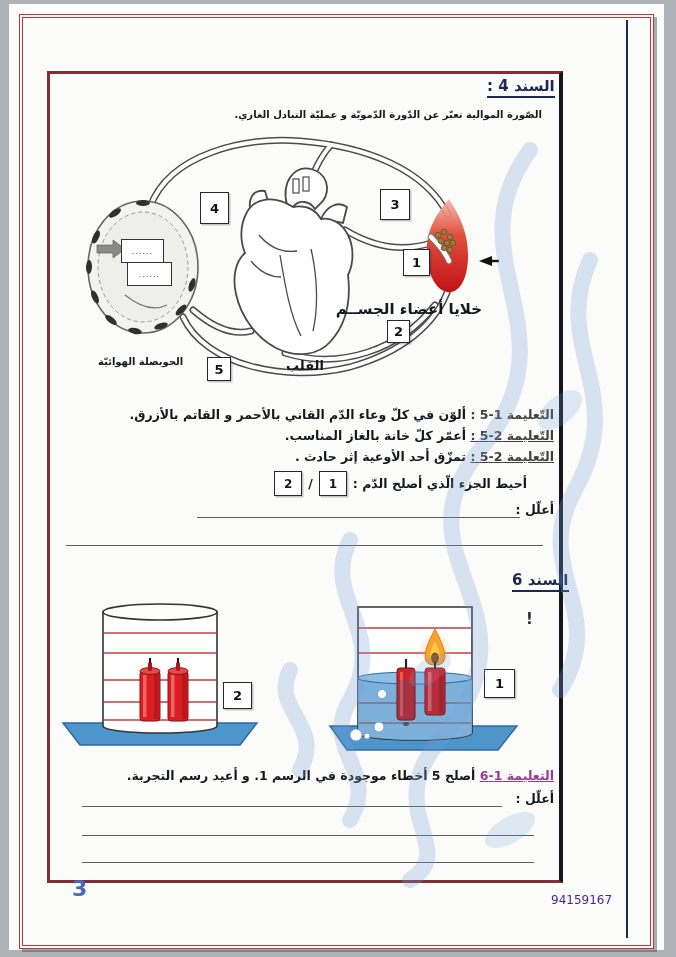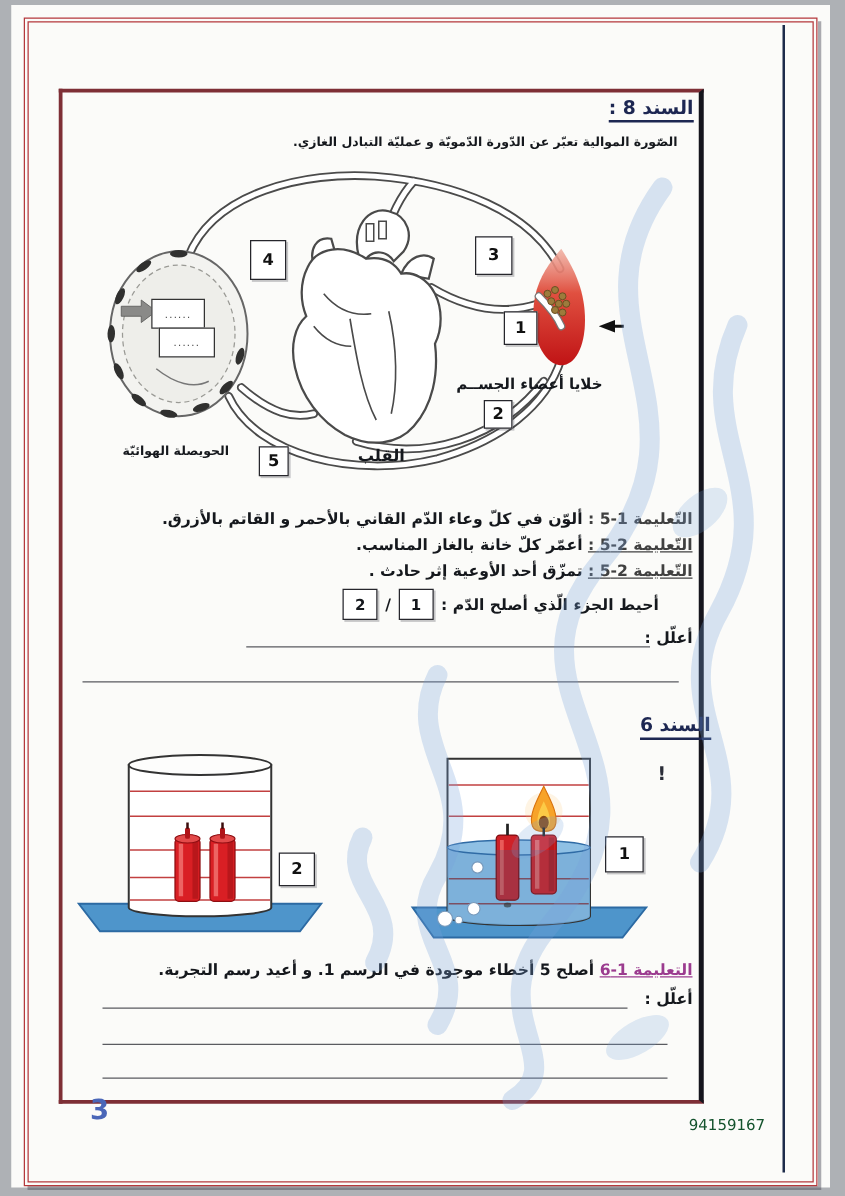--- a/index.html
+++ b/index.html
@@ -43,34 +43,34 @@
   }
   .blank{position:absolute;height:0;border-bottom:1.5px solid #5a5b60;}
   .choice-row{display:flex;align-items:center;gap:6px;direction:rtl;}
   .choice-box{
     width:26px;height:23px;background:#fff;border:1.7px solid #26262c;
     display:flex;align-items:center;justify-content:center;
     font-weight:800;font-size:12px;box-shadow:1.5px 1.5px 0 rgba(40,40,50,.25);
   }
   .diagram-label{font-size:10px;}
   .page-num{position:absolute;left:72px;top:876px;color:#4a66b8;font-size:22px;font-weight:700;}
-  .code{position:absolute;left:551px;top:893px;color:#14532d;font-size:12px;font-weight:400;}
+  .code{position:absolute;left:551px;top:893px;color:#4c1d95;font-size:12px;font-weight:400;}
   .excl{position:absolute;left:526px;top:610px;font-size:15px;font-weight:800;color:#2a2d38;}
   svg{position:absolute;}
   .wm{pointer-events:none;}
 </style>
 </head>
 <body>
 
 <div class="sheet"></div>
 <div class="outer-frame"></div>
 <div class="navy-line"></div>
 <div class="inner-box"></div>
 
-<div class="t section-title" style="left:487px;top:77px;">السند 8 :</div>
+<div class="t section-title" style="left:487px;top:77px;">السند 4 :</div>
 
 <div class="t intro" style="left:150px;top:109px;width:392px;text-align:right;">الصّورة الموالية تعبّر عن الدّورة الدّمويّة و عمليّة التبادل الغازي.</div>
 
 <svg style="left:55px;top:135px;" width="450" height="260" viewBox="0 0 450 260">
   <g stroke="#4b4b4b" stroke-width="7" fill="none" stroke-linecap="round">
     <path d="M 95,72 C 115,18 190,2 245,6 C 310,11 370,34 393,80"></path>
     <path d="M 128,182 C 150,230 230,248 295,232 C 345,218 382,190 394,152"></path>
     <path d="M 252,58 C 258,36 265,22 276,10"></path>
     <path d="M 138,175 C 162,196 180,200 196,196"></path>
     <path d="M 290,95 C 315,110 345,118 376,108"></path>
@@ -159,21 +159,21 @@
     <span>5</span>
   </div>
 
 <div class="dotbox" style="left:121px;top:239px;width:41px;height:22px;">
     <span>......</span>
   </div>
 <div class="dotbox" style="left:127px;top:262px;width:43px;height:22px;">
     <span>......</span>
   </div>
 
-<div class="t diagram-label" style="left:400px;top:300px;width:82px;text-align:center;font-size:12px;">خلايا أعضاء الجســم</div>
+<div class="t diagram-label" style="left:400px;top:300px;width:82px;text-align:center;font-size:15px;">خلايا أعضاء الجســم</div>
 <div class="t diagram-label" style="left:283px;top:358px;width:44px;text-align:center;font-size:13px;">القلب</div>
 <div class="t diagram-label" style="left:98px;top:356px;width:92px;text-align:left;">الحويصلة الهوائيّة</div>
 
 <div class="t instr" style="right:122px;top:407px;">
   <span class="lbl">التّعليمة 1-5 :</span>
   <span>ألوّن في كلّ وعاء الدّم القاني بالأحمر و القاتم بالأزرق.</span>
 </div>
 <div class="t instr" style="right:122px;top:428px;text-align:center;">
   <span class="lbl u">التّعليمة 2-5 :</span>
   <span>أعمّر كلّ خانة بالغاز المناسب.</span>

